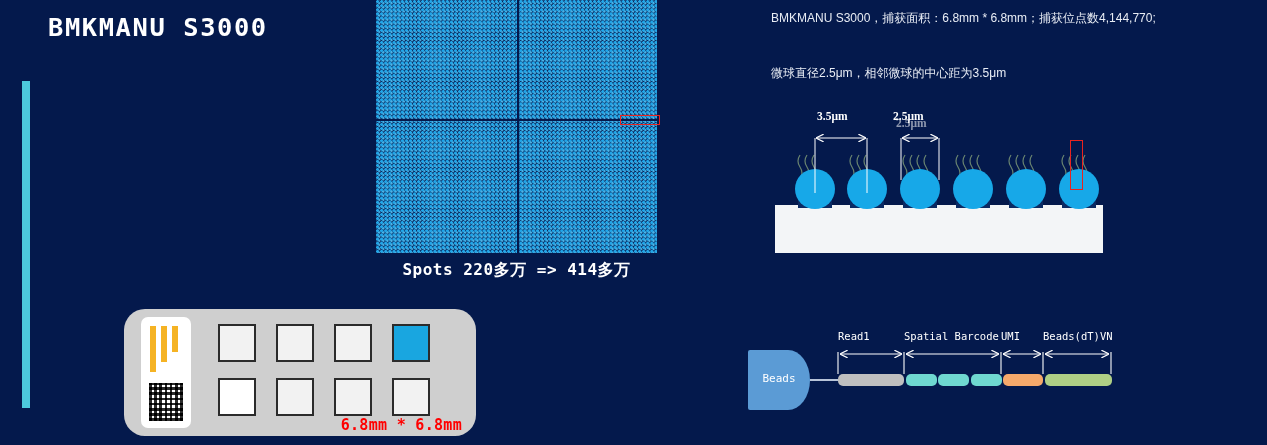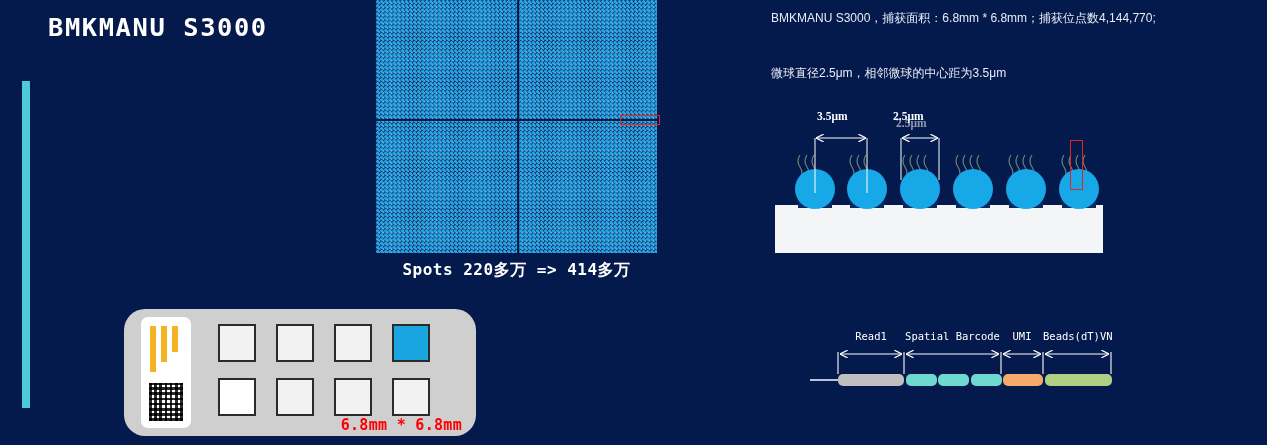--- a/index.html
+++ b/index.html
@@ -280,21 +280,21 @@
     height: 12px;
     border-radius: 5px;
     margin-right: 1.5px;
   }
   .bracket-label {
     position: absolute;
     top: -2px;
     color: #ffffff;
     font-family: "DejaVu Sans Mono", monospace;
     font-size: 10.5px;
-    text-align: center;
+    text-align: left;
     white-space: nowrap;
   }
   .arrow-svg { position: absolute; top: 0; left: 0; overflow: visible; }
 </style>
 </head>
 <body>
 
 <div class="slide-title">BMKMANU S3000</div>
 
 <div class="accent-bar"></div>
@@ -398,20 +398,23 @@
 
   <div class="dim-label" style="left:47px; top:2px;">3.5μm</div>
   <div class="dim-label" style="left:123px; top:2px;">2.5μm</div>
   <div class="dim-label ghost" style="left:126px; top:9px;">2.5μm</div>
 
   <div class="bead-redbox"></div>
 </div>
 
 <div class="barcode-diagram">
   <div class="beads-box-shadow"></div>
+  <div class="beads-box">
+    <div class="beads-text">Beads</div>
+  </div>
   <div class="lead-line"></div>
 
   <div class="bar-track">
     <div class="seg" style="width:66px; background:#bfbfbf;"></div>
     <div class="seg" style="width:31px; background:#6fd8d0;"></div>
     <div class="seg" style="width:31px; background:#6fd8d0;"></div>
     <div class="seg" style="width:31px; background:#6fd8d0;"></div>
     <div class="seg" style="width:40px; background:#f5a96b;"></div>
     <div class="seg" style="width:67px; background:#afcf85;"></div>
   </div>

